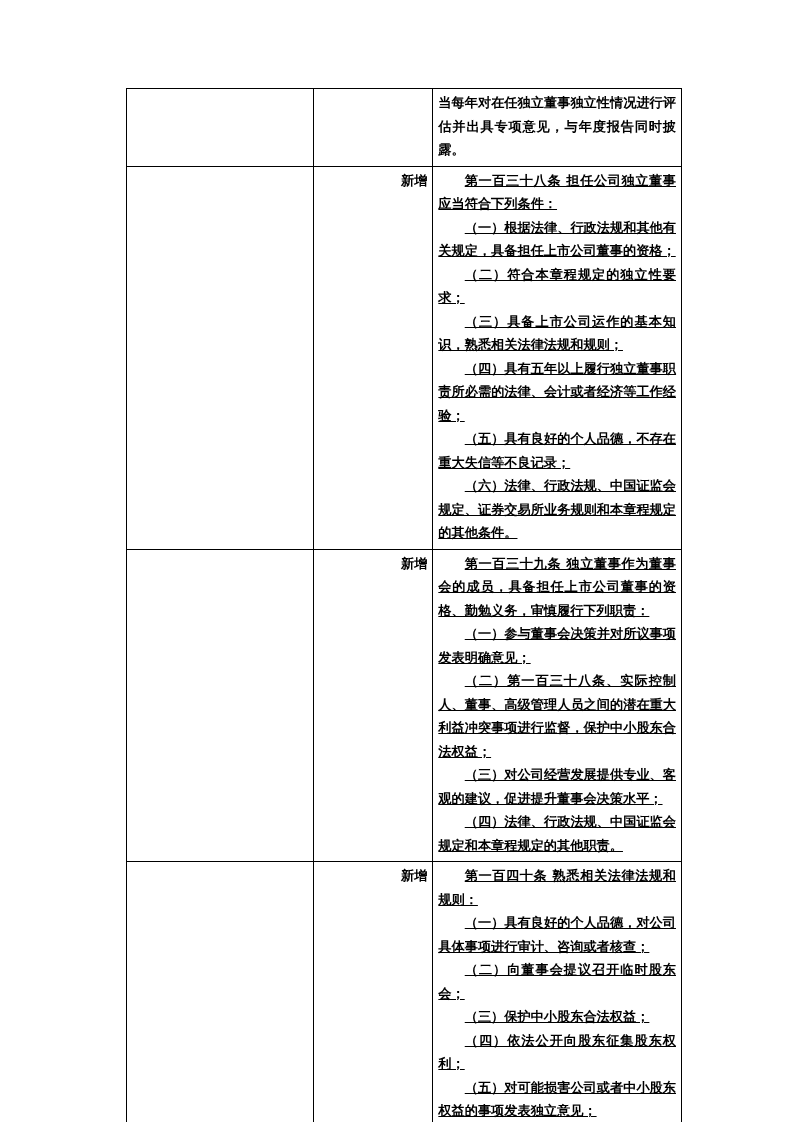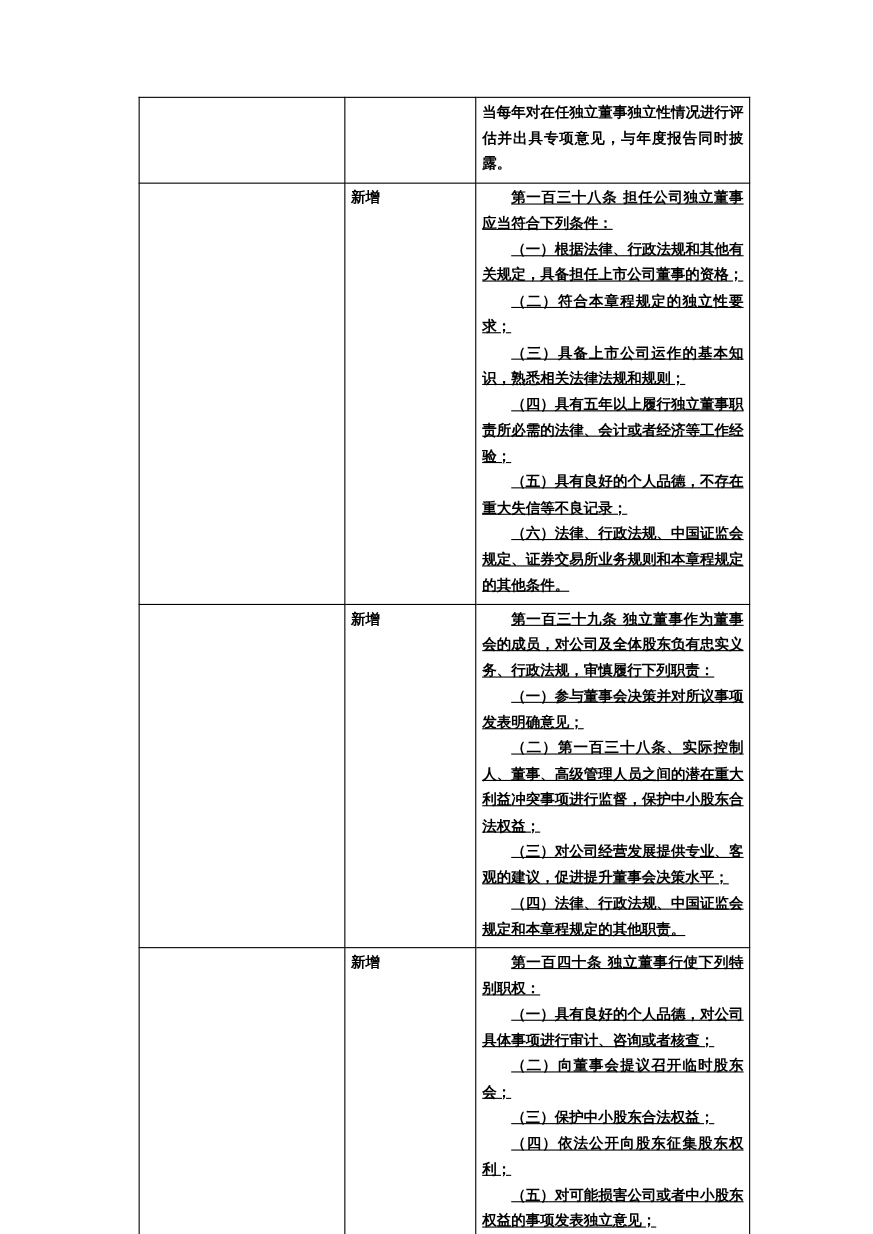--- a/index.html
+++ b/index.html
@@ -35,21 +35,21 @@
     font-family: "DejaVu Sans", "Liberation Sans", sans-serif;
   }
   col.c1 { width: 33.7%; }
   col.c2 { width: 21.5%; }
   col.c3 { width: 44.8%; }
 
   .cell-left {
     text-align: left;
   }
   .cell-mid {
-    text-align: left;
+    text-align: right;
     padding-left: 22px;
   }
   .cell-body p {
     margin: 0;
     text-align: justify;
     text-justify: inter-ideograph;
   }
   .cell-body p.ind {
     text-indent: 2em;
     text-decoration: underline;
@@ -92,33 +92,33 @@
           <p class="ind">（四）具有五年以上履行独立董事职责所必需的法律、会计或者经济等工作经验；</p>
           <p class="ind">（五）具有良好的个人品德，不存在重大失信等不良记录；</p>
           <p class="ind">（六）法律、行政法规、中国证监会规定、证券交易所业务规则和本章程规定的其他条件。</p>
         </td>
       </tr>
 
       <tr>
         <td class="cell-left empty-cell"></td>
         <td class="cell-mid">新增</td>
         <td class="cell-body">
-          <p class="ind">第一百三十九条  独立董事作为董事会的成员，对公司及全体股东负有忠实义务、行政法规，审慎履行下列职责：</p>
+          <p class="ind">第一百三十九条  独立董事作为董事会的成员，具备担任上市公司董事的资格、勤勉义务，审慎履行下列职责：</p>
           <p class="ind">（一）参与董事会决策并对所议事项发表明确意见；</p>
           <p class="ind">（二）第一百三十八条、实际控制人、董事、高级管理人员之间的潜在重大利益冲突事项进行监督，保护中小股东合法权益；</p>
           <p class="ind">（三）对公司经营发展提供专业、客观的建议，促进提升董事会决策水平；</p>
           <p class="ind">（四）法律、行政法规、中国证监会规定和本章程规定的其他职责。</p>
         </td>
       </tr>
 
       <tr>
         <td class="cell-left empty-cell"></td>
         <td class="cell-mid">新增</td>
         <td class="cell-body">
-          <p class="ind">第一百四十条  独立董事行使下列特别职权：</p>
+          <p class="ind">第一百四十条  熟悉相关法律法规和规则：</p>
           <p class="ind">（一）具有良好的个人品德，对公司具体事项进行审计、咨询或者核查；</p>
           <p class="ind">（二）向董事会提议召开临时股东会；</p>
           <p class="ind">（三）保护中小股东合法权益；</p>
           <p class="ind">（四）依法公开向股东征集股东权利；</p>
           <p class="ind">（五）对可能损害公司或者中小股东权益的事项发表独立意见；</p>
 
         </td>
       </tr>
 
     </tbody>

